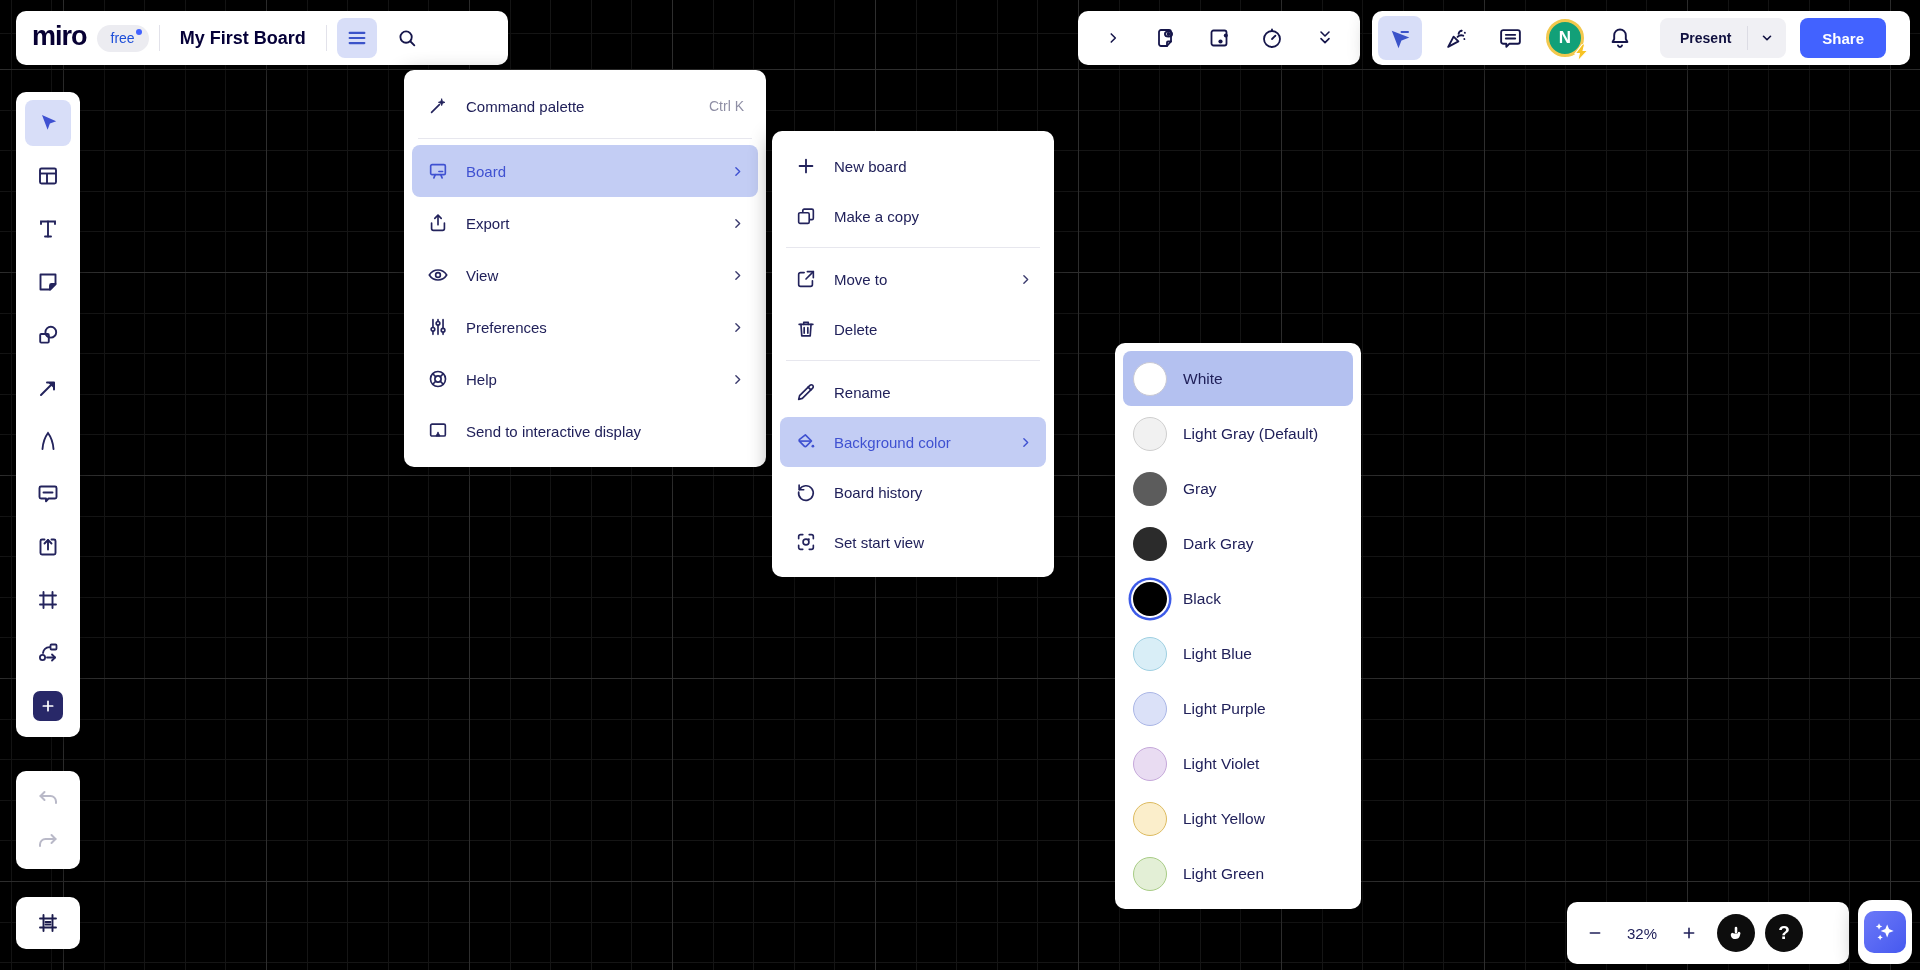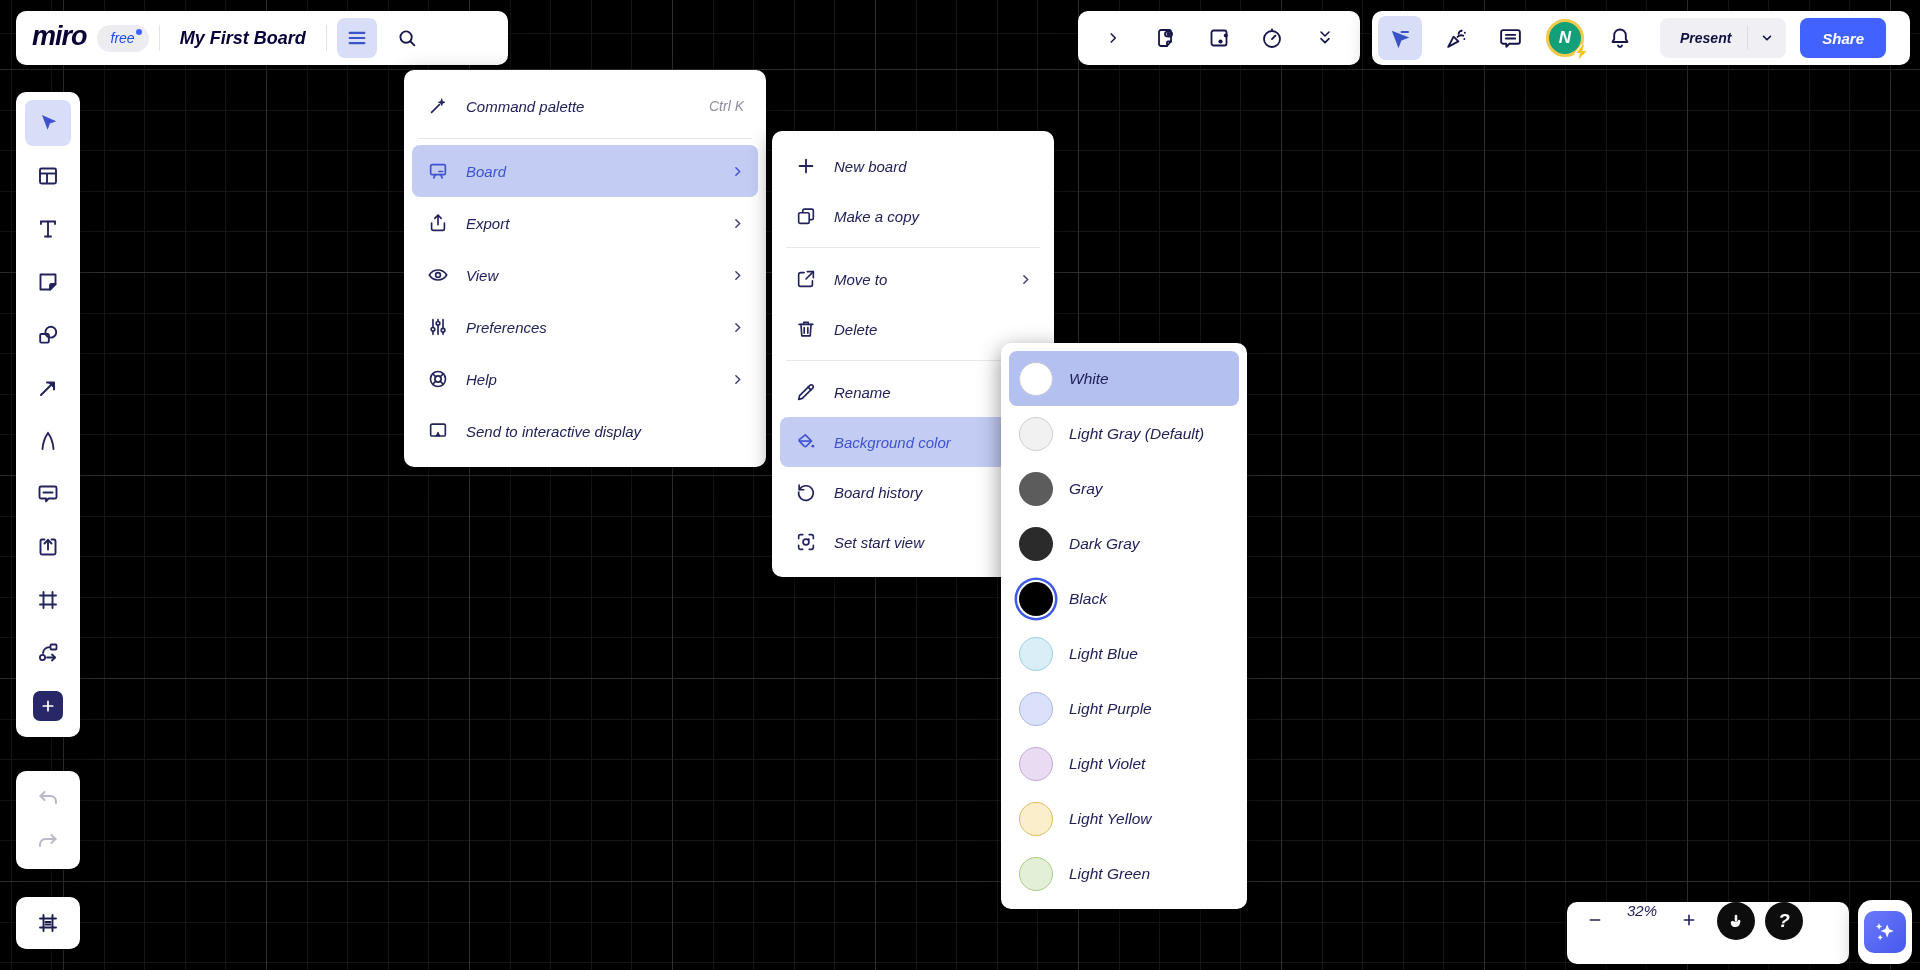--- a/index.html
+++ b/index.html
@@ -6,21 +6,21 @@
   html,body { width:1920px; height:970px; overflow:hidden; background:#000; font-family:"Liberation Sans", sans-serif; }
   .canvas {
     position:relative; width:1920px; height:970px; background-color:#000;
     background-image:
       repeating-linear-gradient(to right,#2e2e2e 0 1px,transparent 1px 203px),
       repeating-linear-gradient(to bottom,#2e2e2e 0 1px,transparent 1px 203px),
       repeating-linear-gradient(to right,#151515 0 1px,transparent 1px 40.6px),
       repeating-linear-gradient(to bottom,#151515 0 1px,transparent 1px 40.6px);
     background-position:63px 69px;
   }
-  .panel { position:absolute; background:#fff; border-radius:10px; box-shadow:0 6px 22px rgba(0,0,0,.45);font-style:italic; }
+  .panel { position:absolute; background:#fff; border-radius:10px; box-shadow:0 6px 22px rgba(0,0,0,.45); }
 
   
   .header { left:16px; top:11px; width:492px; height:54px; display:flex; align-items:center; padding:0 12px 0 16px; gap:10px; }
   .logo { font-size:27px; font-weight:bold; letter-spacing:-1px; color:#070033; line-height:1; padding-bottom:4px; }
   .plan-badge { background:#ececf1; border-radius:14px; padding:5px 14px 6px 14px; font-size:14px; color:#1d4ed8; position:relative; }
   .plan-badge .dot { position:absolute; top:4px; right:7px; width:6px; height:6px; border-radius:50%; background:#4262ff; }
   .vdiv { width:1px; height:26px; background:#e2e2ea; }
   .board-title { font-size:18px; font-weight:bold; color:#050038; padding:0 10px; white-space:nowrap; }
   .iconbtn { width:40px; height:40px; border-radius:8px; display:flex; align-items:center; justify-content:center; color:#15154a; flex:0 0 auto; }
   .iconbtn.active { background:#d8def8; color:#3b53c9; }
@@ -52,39 +52,39 @@
   .menu-item .mi-label { font-size:15px; color:#21215a; flex:1; white-space:nowrap; }
   .menu-item .mi-shortcut { font-size:14px; color:#8f8fa5; }
   .menu-item .mi-chevron { color:#3c3c6e; display:flex; }
   .menu-item.hl { background:#c3cdf4; }
   .menu-item.hl .mi-label { color:#3f51d1; }
   .menu-item.hl .mi-chevron, .menu-item.hl .mi-icon { color:#3f51d1; }
   .mi-icon { width:24px; display:flex; justify-content:center; }
   .mdiv { height:1px; background:#e7e7ee; margin:6px 6px; }
 
   .board-menu { left:772px; top:131px; width:282px; }
-  .color-menu { left:1001px; top:343px; width:246px; padding:8px; }
+  .color-menu { left:1115px; top:343px; width:246px; padding:8px; }
   .color-item { height:55px; display:flex; align-items:center; gap:16px; padding:0 10px; border-radius:8px; }
   .color-item.hl { background:#b4c1f0; }
   .ci-label { font-size:15.5px; color:#21215a; white-space:nowrap; }
   .swatch { width:34px; height:34px; border-radius:50%; flex:0 0 auto; }
   .sw-white { background:#ffffff; border:1px solid #c9c9d4; }
   .sw-lightgray { background:#f1f1f1; border:1px solid #cfcfcf; }
   .sw-gray { background:#5c5c5c; }
   .sw-darkgray { background:#2b2b2b; }
   .sw-black { background:#000; box-shadow:0 0 0 2px #fff, 0 0 0 4.5px #3d5be8; }
   .sw-lightblue { background:#d9eef7; border:1px solid #9fd0e2; }
   .sw-lightpurple { background:#dbe1f8; border:1px solid #aab6e6; }
   .sw-lightviolet { background:#e9dcf2; border:1px solid #c5a8da; }
   .sw-lightpink { background:#f9d6de; border:1px solid #e59cab; }
   .sw-lightyellow { background:#fbeecb; border:1px solid #ddbb60; }
   .sw-lightgreen { background:#e3efd6; border:1px solid #a8cc86; }
 
   
-  .zoombar { left:1567px; top:902px; width:282px; height:62px; display:flex; padding:0 10px; gap:6px; }
+  .zoombar { left:1567px; top:902px; width:282px; height:62px; display:flex; align-items:center; padding:0 10px; gap:6px; }
   .zb-btn { width:36px; height:36px; display:flex; align-items:center; justify-content:center; color:#21215a; }
   .zoom-level { font-size:15px; color:#21215a; width:46px; text-align:center; }
   .blackbtn { width:38px; height:38px; border-radius:50%; background:#0d0d0d; color:#fff; display:flex; align-items:center; justify-content:center; font-size:19px; font-weight:bold; margin-left:4px; }
   .aibtn { left:1858px; top:900px; width:54px; height:64px; border-radius:14px; display:flex; align-items:center; justify-content:center; }
   .aibtn .ai-inner { width:42px; height:42px; border-radius:10px; background:linear-gradient(135deg,#6c79f8,#4659ef); display:flex; align-items:center; justify-content:center; }
 
   svg { display:block; }
 </style>
 </head>
 <body>

